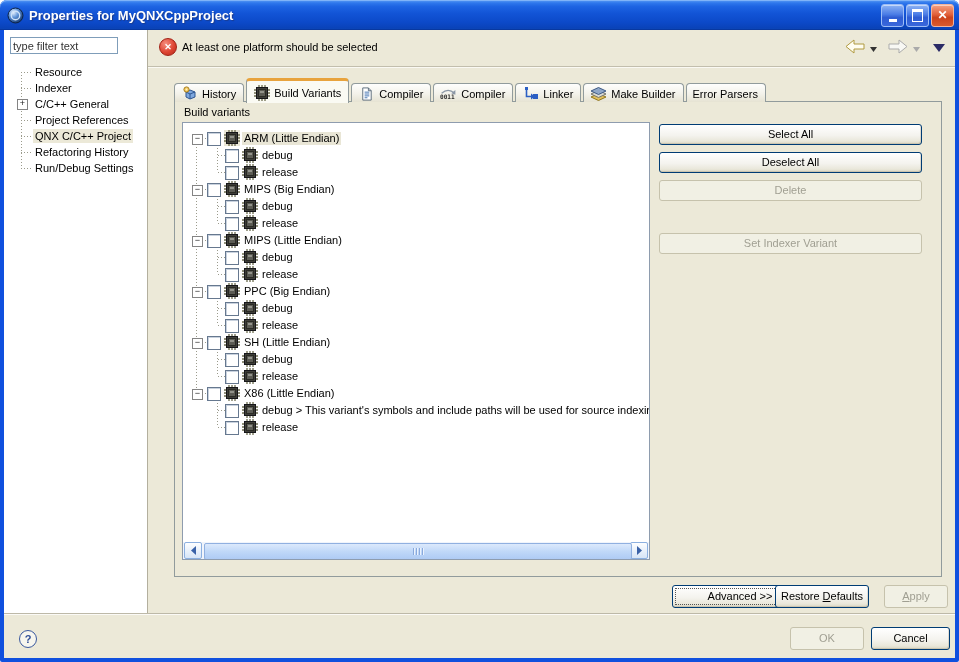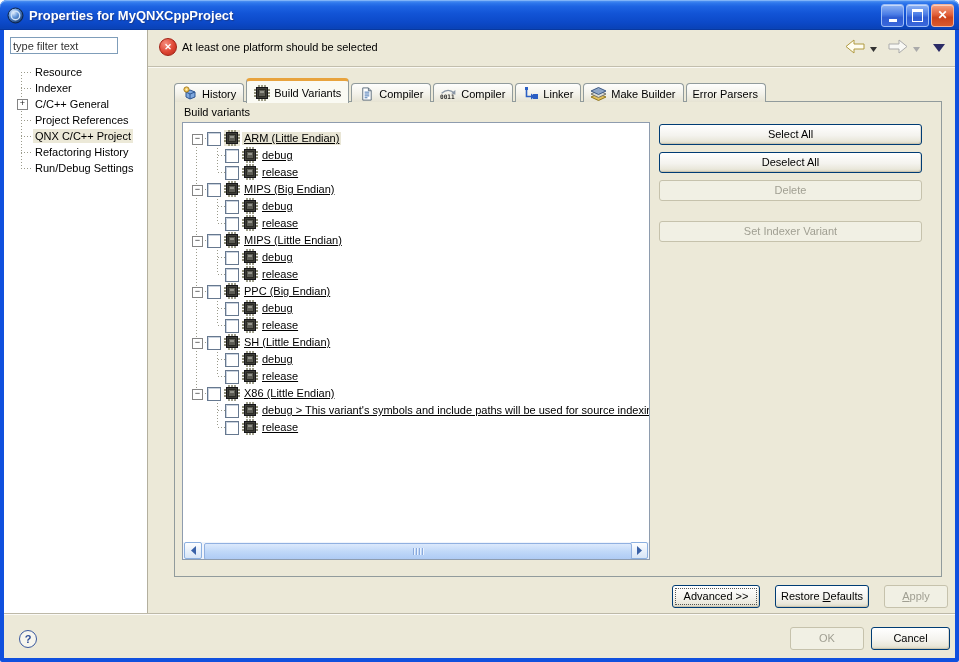--- a/index.html
+++ b/index.html
@@ -65,42 +65,42 @@
     font-size:9px;line-height:7px;text-align:center;color:#222;z-index:2;}
   .hstub{position:absolute;top:8px;height:1px;background:repeating-linear-gradient(90deg,#9B9B8C 0 1px,transparent 1px 3px);}
   .hstub.p{left:19px;width:6px;}
   .hstub.c{left:35px;width:7px;}
   .cb{position:absolute;top:2px;width:12px;height:12px;background:#fff;border:1px solid #66788F;
     box-shadow:inset 1px 1px 0 #C9D2DE;}
   .trow .cb{left:24px;} .trow.child .cb{left:42px;}
   .chip{position:absolute;top:0;width:16px;height:16px;display:inline-flex;}
   .trow .chip{left:41px;} .trow.child .chip{left:59px;}
   .tlabel{position:absolute;top:2px;line-height:13px;padding:0 2px;}
-  .trow .tlabel{left:59px;text-decoration:underline;} .trow.child .tlabel{left:77px;}
+  .trow .tlabel{left:59px;} .trow.child .tlabel{left:77px;}
   .chip.sel,.tlabel.sel{background:#E9E6D6;}
   
   .hscroll{position:absolute;left:0;right:0;bottom:0;height:17px;background:#F0F4FB;display:flex;align-items:center;}
   .sbtn{width:16px;height:15px;margin:0 1px;border:1px solid #8CB0E0;border-radius:2px;
     background:linear-gradient(180deg,#FDFEFF,#D7E5F7);display:flex;align-items:center;justify-content:center;flex:none;}
   .strack{flex:1;height:15px;position:relative;}
   .sthumb{position:absolute;left:1px;top:0;width:426px;height:15px;border:1px solid #90B0E0;border-radius:2px;
     background:linear-gradient(180deg,#DCE9FC,#C0D8F8 50%,#AECBF4);display:flex;align-items:center;justify-content:center;}
   .grip{width:11px;height:7px;background:repeating-linear-gradient(90deg,#89A9DC 0 1px,#EAF2FD 1px 2px,transparent 2px 3px);}
   
   .xpbtn{font-family:"Liberation Sans",sans-serif;font-size:11px;color:#000;text-align:center;
     border:1px solid #003C74;border-radius:3px;
     background:linear-gradient(180deg,#FFFFFF 0%,#F4F3EE 55%,#E9E7DA 85%,#D9D5C2 100%);
     box-shadow:inset -1px -1px 0 rgba(150,140,110,.25);cursor:default;}
   .xpbtn.disabled{border-color:#C6C2AC;background:#F1F0E4;color:#A09F92;box-shadow:none;}
   #col-buttons{position:absolute;left:484px;top:22px;width:263px;display:flex;flex-direction:column;}
   .colbtn{position:relative;width:261px;height:19px;line-height:19px;margin-top:7px;}
   .colbtn:first-child{margin-top:0;}
-  .colbtn.gap{margin-top:20px;}
+  .colbtn.gap{margin-top:32px;}
   .footbtn{position:absolute;height:21px;line-height:21px;}
-  .focusd{position:relative;}
+  .focusd{position:relative;padding-left:24px;}
   .focusd::after{content:"";position:absolute;inset:2px;border:1px dotted #555;}
   
   .bottombar{position:absolute;left:0;right:0;top:583px;height:45px;background:#ECE9D8;
     border-top:1px solid #BDB9A8;box-shadow:inset 0 1px 0 #FBFAF6;}
   .help{position:absolute;left:15px;top:16px;width:16px;height:16px;border-radius:50%;border:1px solid #39589E;
     color:#2F4E96;font-size:11px;font-weight:bold;text-align:center;line-height:16px;background:#F7F6EE;}
   u{text-decoration:underline;}
 </style>
 </head>
 <body>

